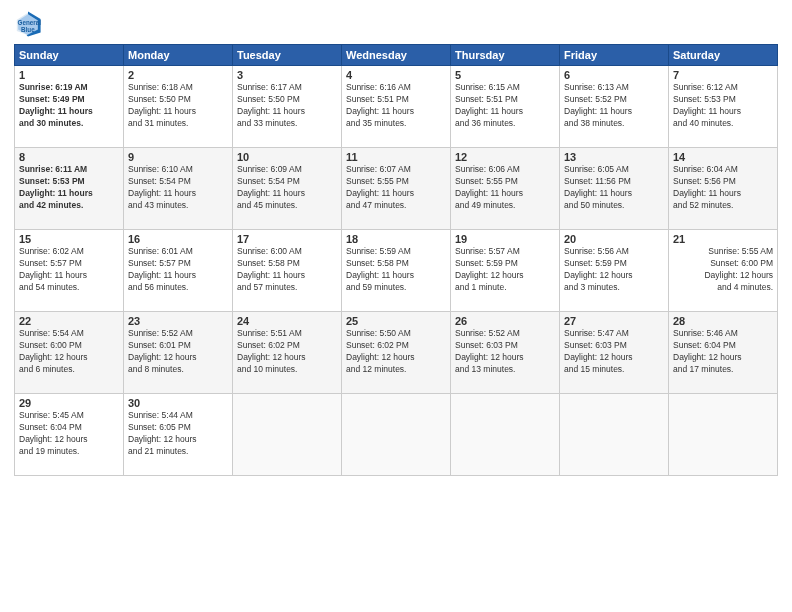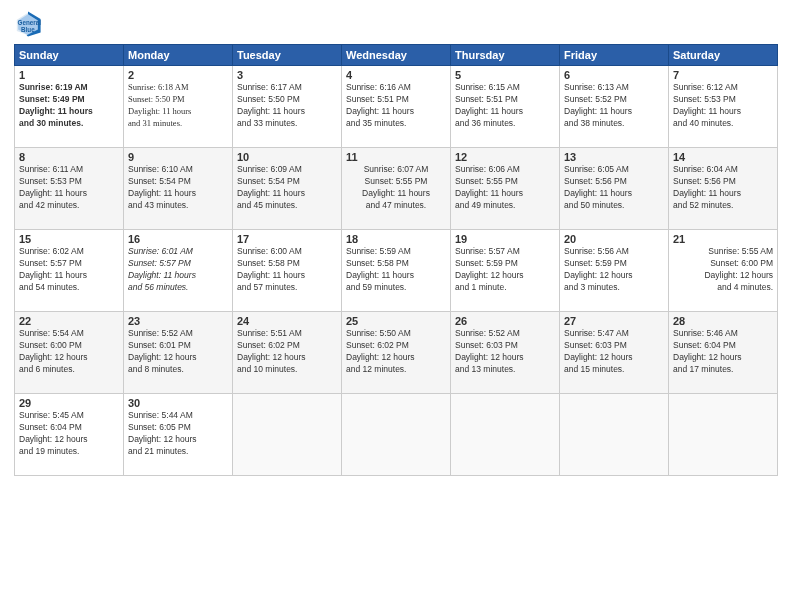--- a/index.html
+++ b/index.html
@@ -139,21 +139,21 @@
     <tr class="row-odd">
           <td>
             <span class="day-num">1</span>
             <div class="day-info" style="white-space: pre-line; font-weight: bold;">Sunrise: 6:19 AM
 Sunset: 5:49 PM
 Daylight: 11 hours
 and 30 minutes.</div>
           </td>
           <td>
             <span class="day-num">2</span>
-            <div class="day-info" style="white-space: pre-line; font-family: Liberation Serif, serif;">Sunrise: 6:18 AM
+            <div class="day-info" style="white-space: pre-line;">Sunrise: 6:18 AM
 Sunset: 5:50 PM
 Daylight: 11 hours
 and 31 minutes.</div>
           </td>
           <td>
             <span class="day-num">3</span>
             <div class="day-info" style="white-space: pre-line;">Sunrise: 6:17 AM
 Sunset: 5:50 PM
 Daylight: 11 hours
 and 33 minutes.</div>
@@ -183,57 +183,57 @@
             <span class="day-num">7</span>
             <div class="day-info" style="white-space: pre-line;">Sunrise: 6:12 AM
 Sunset: 5:53 PM
 Daylight: 11 hours
 and 40 minutes.</div>
           </td>
         </tr>
         <tr class="row-even">
           <td>
             <span class="day-num">8</span>
-            <div class="day-info" style="white-space: pre-line;">Sunrise: 6:11 AM
+            <div class="day-info" style="white-space: pre-line; font-weight: bold;">Sunrise: 6:11 AM
 Sunset: 5:53 PM
 Daylight: 11 hours
 and 42 minutes.</div>
           </td>
           <td>
             <span class="day-num">9</span>
             <div class="day-info" style="white-space: pre-line;">Sunrise: 6:10 AM
 Sunset: 5:54 PM
 Daylight: 11 hours
 and 43 minutes.</div>
           </td>
           <td>
             <span class="day-num">10</span>
             <div class="day-info" style="white-space: pre-line;">Sunrise: 6:09 AM
 Sunset: 5:54 PM
 Daylight: 11 hours
 and 45 minutes.</div>
           </td>
           <td>
             <span class="day-num">11</span>
-            <div class="day-info" style="white-space: pre-line; text-align: center;">Sunrise: 6:07 AM
+            <div class="day-info" style="white-space: pre-line;">Sunrise: 6:07 AM
 Sunset: 5:55 PM
 Daylight: 11 hours
 and 47 minutes.</div>
           </td>
           <td>
             <span class="day-num">12</span>
             <div class="day-info" style="white-space: pre-line;">Sunrise: 6:06 AM
 Sunset: 5:55 PM
 Daylight: 11 hours
 and 49 minutes.</div>
           </td>
           <td>
             <span class="day-num">13</span>
             <div class="day-info" style="white-space: pre-line;">Sunrise: 6:05 AM
-Sunset: 5:56 PM
+Sunset: 11:56 PM
 Daylight: 11 hours
 and 50 minutes.</div>
           </td>
           <td>
             <span class="day-num">14</span>
             <div class="day-info" style="white-space: pre-line;">Sunrise: 6:04 AM
 Sunset: 5:56 PM
 Daylight: 11 hours
 and 52 minutes.</div>
           </td>
@@ -241,21 +241,21 @@
         <tr class="row-odd">
           <td>
             <span class="day-num">15</span>
             <div class="day-info" style="white-space: pre-line;">Sunrise: 6:02 AM
 Sunset: 5:57 PM
 Daylight: 11 hours
 and 54 minutes.</div>
           </td>
           <td>
             <span class="day-num">16</span>
-            <div class="day-info" style="white-space: pre-line; font-style: italic;">Sunrise: 6:01 AM
+            <div class="day-info" style="white-space: pre-line;">Sunrise: 6:01 AM
 Sunset: 5:57 PM
 Daylight: 11 hours
 and 56 minutes.</div>
           </td>
           <td>
             <span class="day-num">17</span>
             <div class="day-info" style="white-space: pre-line;">Sunrise: 6:00 AM
 Sunset: 5:58 PM
 Daylight: 11 hours
 and 57 minutes.</div>

